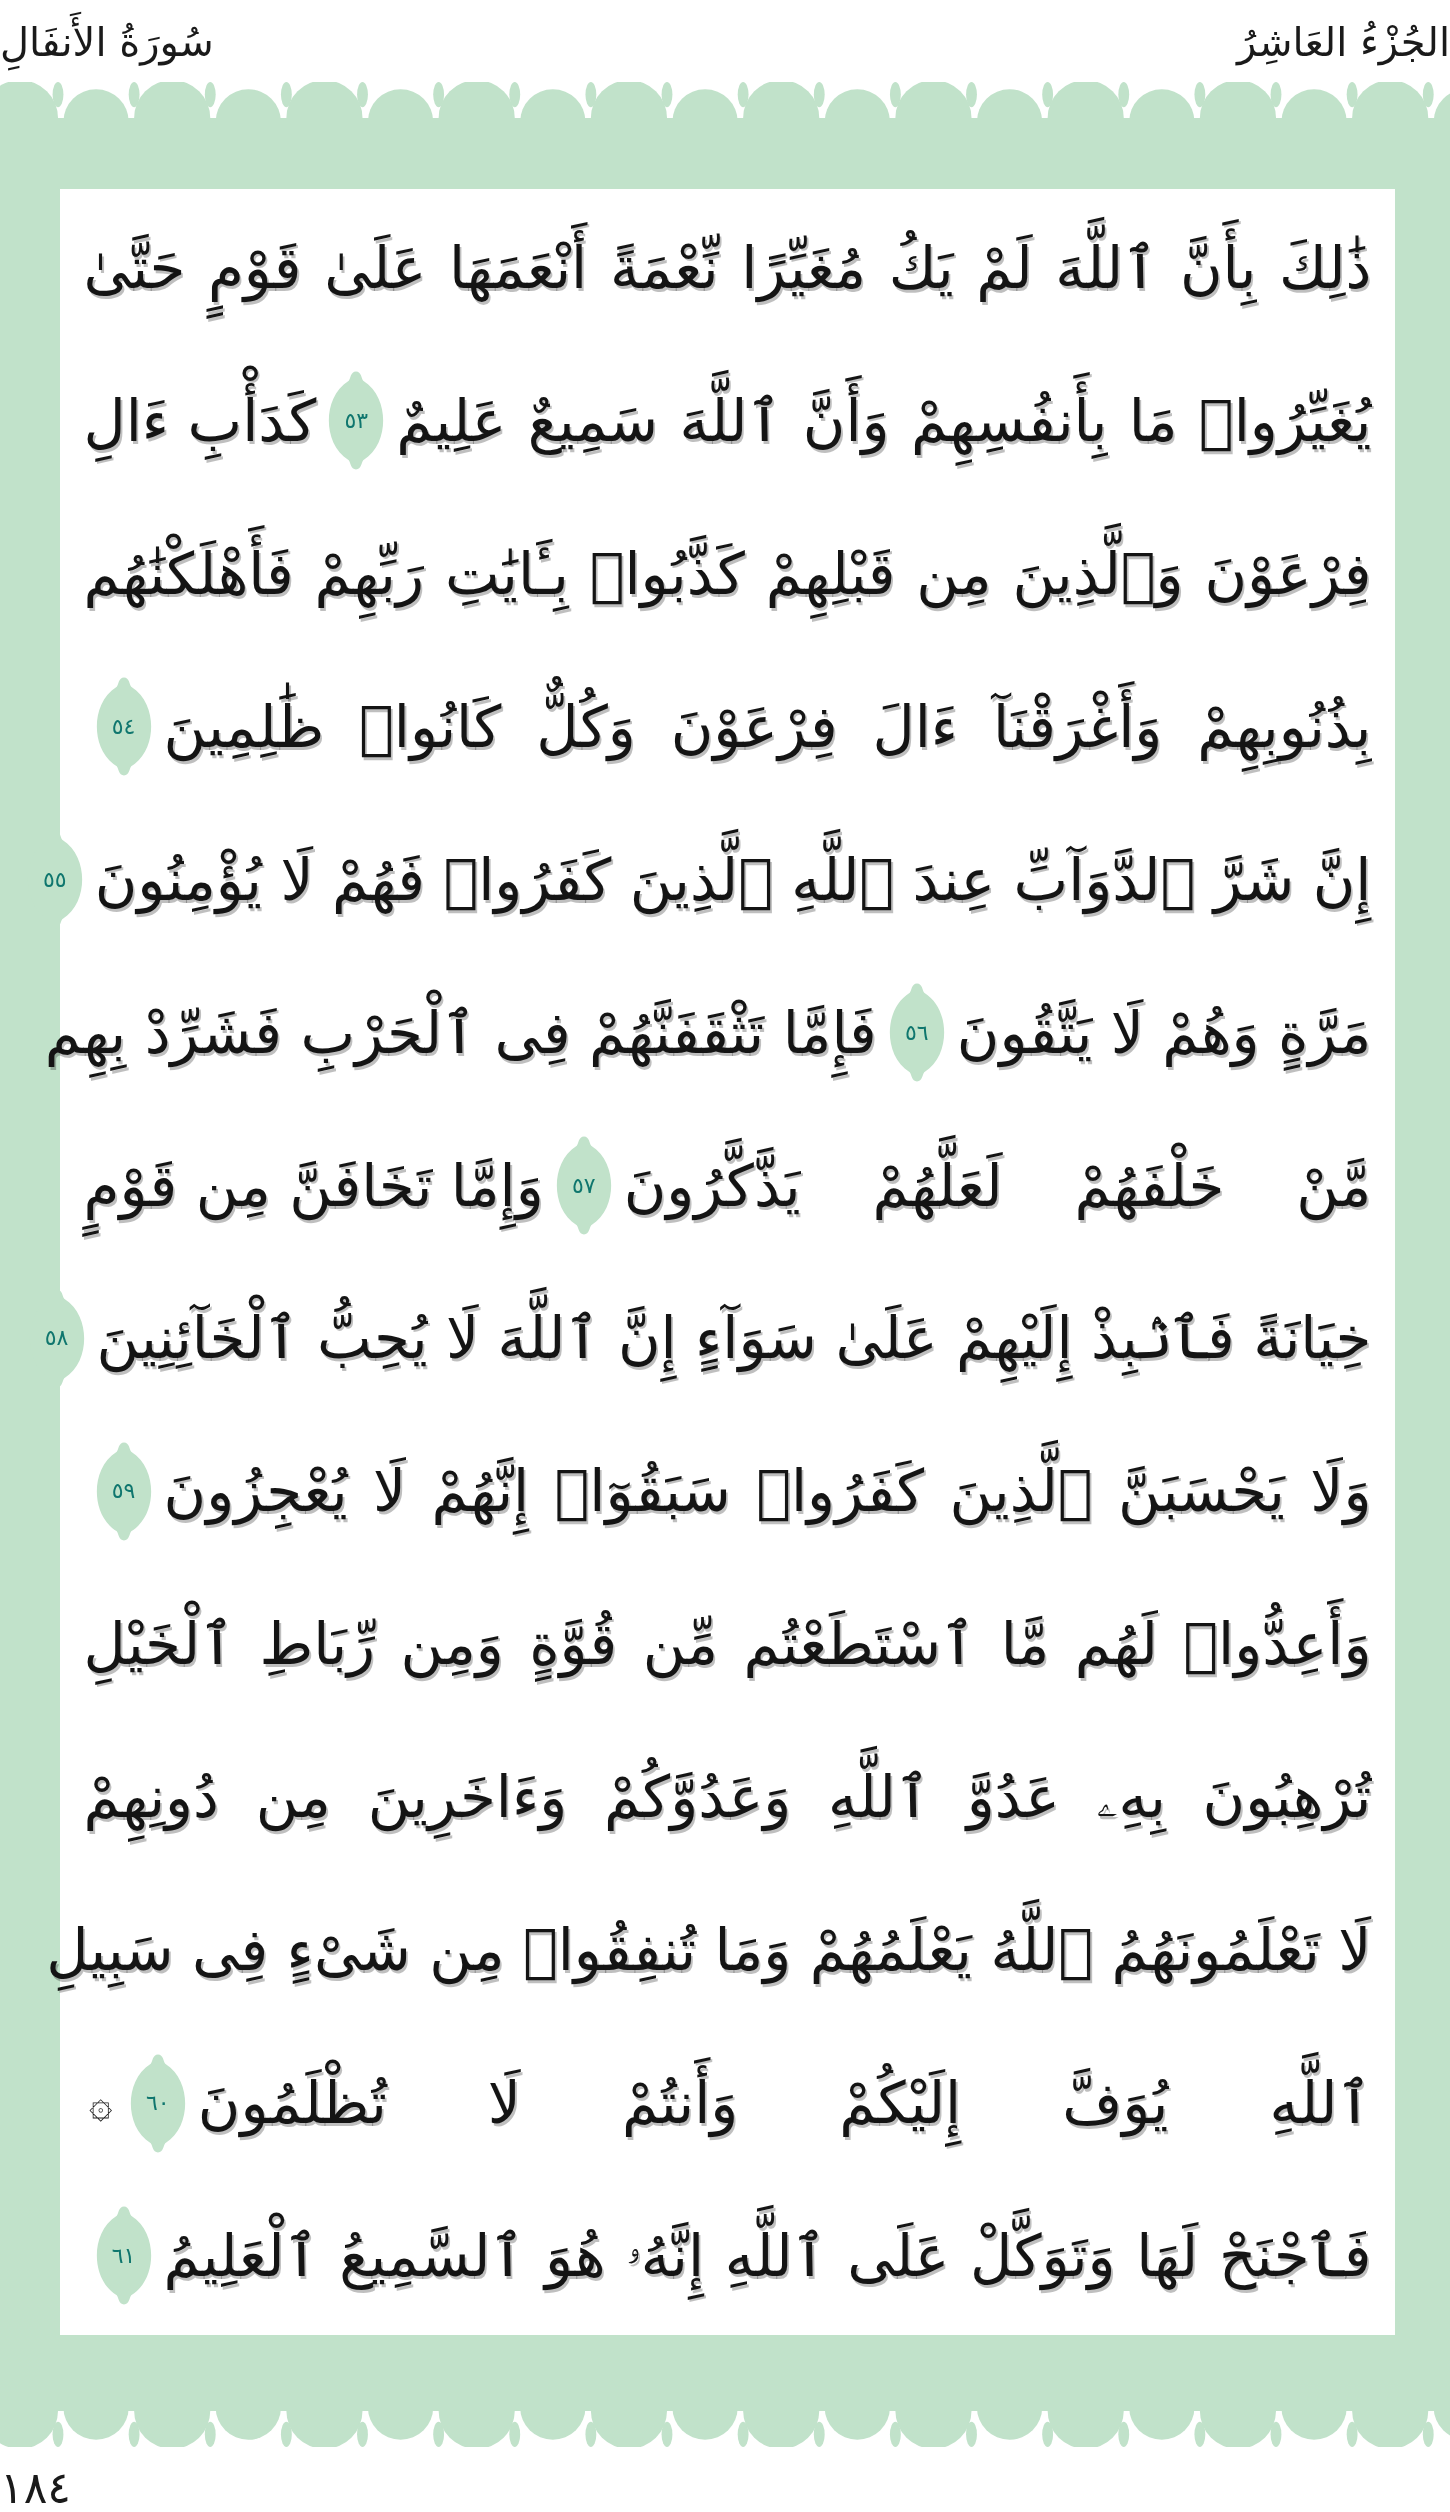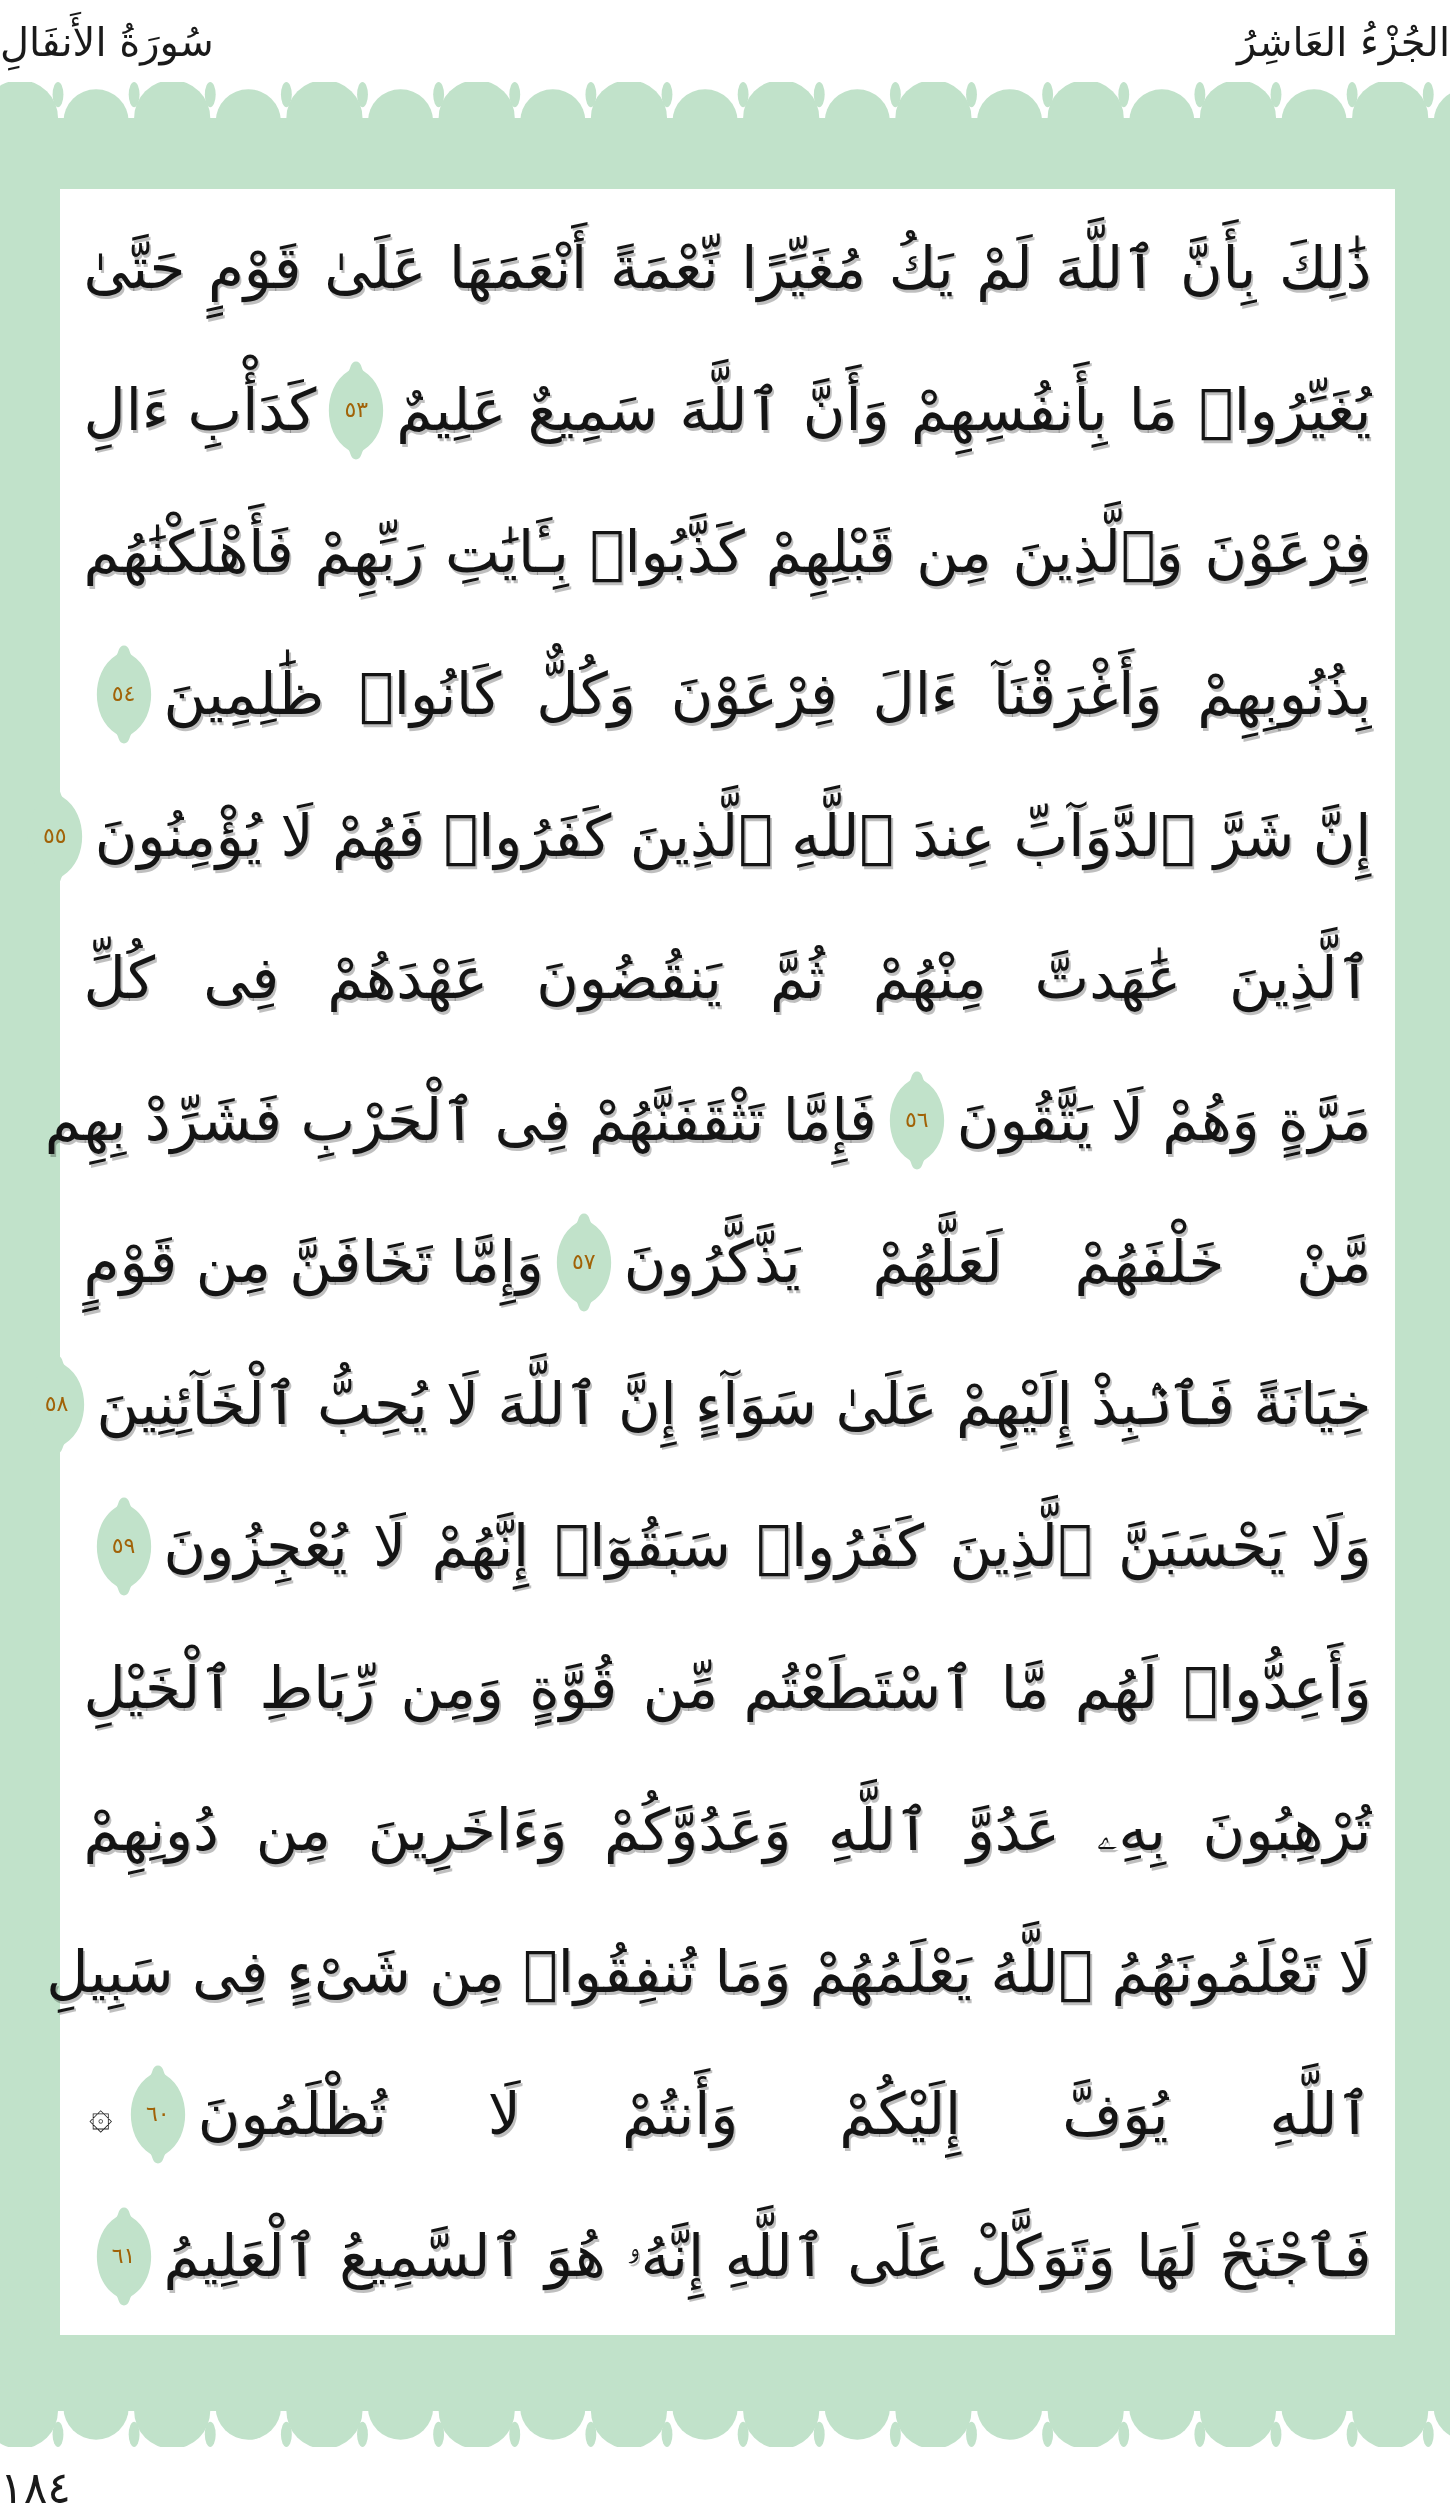--- a/index.html
+++ b/index.html
@@ -17,21 +17,21 @@
 
   .panel { position: absolute; left: 60px; top: 189px; width: 1335px; height: 2146px; background: #ffffff; }
 
   .lines { position: absolute; left: 23.6px; right: 23.6px; top: 11px; bottom: 11px; display: flex; flex-direction: column; justify-content: space-between; }
   .line { height: 136px; display: flex; align-items: center; justify-content: space-between; direction: rtl; font-family: "DejaVu Sans", sans-serif; font-size: 58px; line-height: 136px; white-space: nowrap; color: #141414; text-shadow: 1.8px 2.7px 0 rgba(0,0,0,0.25); }
   .line .seg { display: inline-block; }
   .line .seg.fill { flex: 1; text-align: justify; text-align-last: justify; }
 
   .ayah { display: inline-flex; align-items: center; justify-content: center; width: 62px; height: 105px; margin: 0 9px; position: relative; flex: none; }
   .ayah svg { position: absolute; left: 0; top: 0; width: 62px; height: 105px; }
-  .ayah .num { position: relative; font-family: "DejaVu Sans", sans-serif; font-size: 22px; color: #a16207; text-shadow: none; direction: rtl; }
+  .ayah .num { position: relative; font-family: "DejaVu Sans", sans-serif; font-size: 22px; color: #0f766e; text-shadow: none; direction: rtl; }
 
   .hizb { font-size: 40px; margin: 0 5.4px; text-shadow: none; color: #1a1a1a; }
 
   .page-number { position: absolute; top: 2463px; left: 0; width: 1450px; text-align: left; font-family: "DejaVu Sans", sans-serif; font-size: 44px; line-height: 49px; color: #1a1a1a; }
 </style>
 </head>
 <body>
 
 <div class="header">
   <div class="label surah">سُورَةُ الأَنفَالِ</div>
@@ -168,23 +168,20 @@
     <div class="line">
       <span class="seg fill">إِنَّ شَرَّ ٱلدَّوَآبِّ عِندَ ٱللَّهِ ٱلَّذِينَ كَفَرُوا۟ فَهُمْ لَا يُؤْمِنُونَ</span>
       <span class="ayah">
         <svg viewBox="0 0 68 116">
             <path d="M34 4 C40 4 40 12 42 14 C58 24 64 42 64 58 C64 74 58 92 42 102 C40 104 40 112 34 112 C28 112 28 104 26 102 C10 92 4 74 4 58 C4 42 10 24 26 14 C28 12 28 4 34 4 Z" fill="#c1e2ca"></path>
           </svg>
         <span class="num">٥٥</span>
       </span>
     </div>
 
-    <div class="line">
-      <span class="seg fill">ٱلَّذِينَ عَٰهَدتَّ مِنْهُمْ ثُمَّ يَنقُضُونَ عَهْدَهُمْ فِى كُلِّ</span>
-    </div>
 
     <div class="line">
       <span class="seg">مَرَّةٍ وَهُمْ لَا يَتَّقُونَ</span>
       <span class="ayah">
         <svg viewBox="0 0 68 116">
             <path d="M34 4 C40 4 40 12 42 14 C58 24 64 42 64 58 C64 74 58 92 42 102 C40 104 40 112 34 112 C28 112 28 104 26 102 C10 92 4 74 4 58 C4 42 10 24 26 14 C28 12 28 4 34 4 Z" fill="#c1e2ca"></path>
           </svg>
         <span class="num">٥٦</span>
       </span>
       <span class="seg fill">فَإِمَّا تَثْقَفَنَّهُمْ فِى ٱلْحَرْبِ فَشَرِّدْ بِهِم</span>

